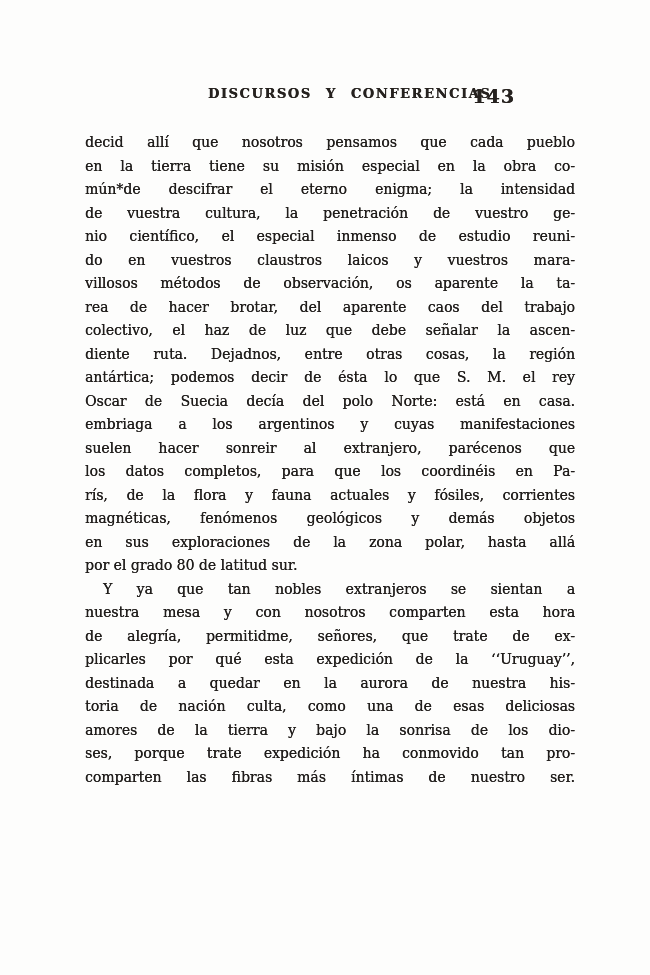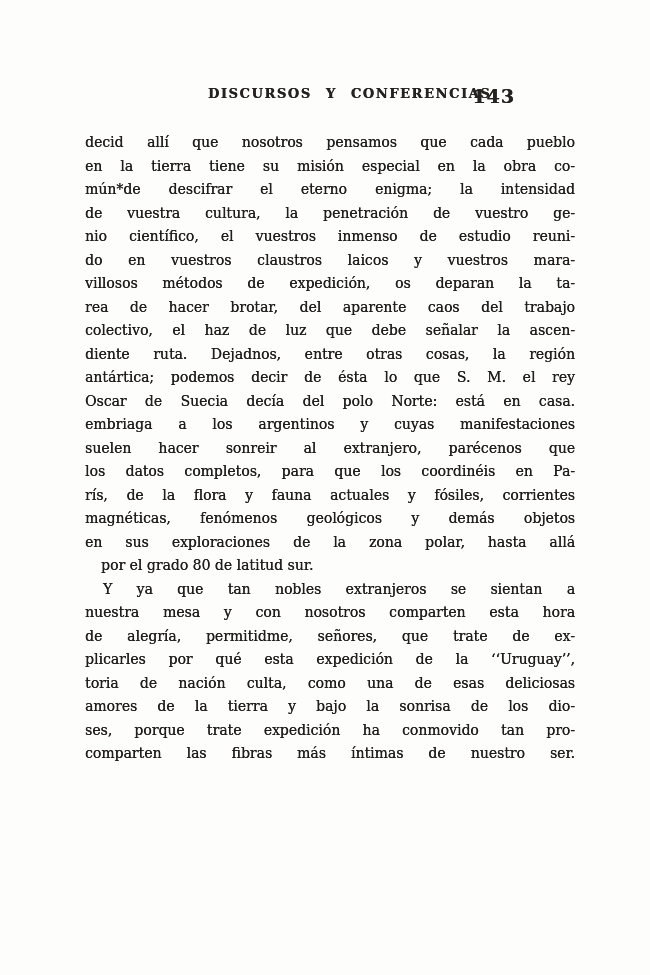--- a/index.html
+++ b/index.html
@@ -58,57 +58,57 @@
     line-height: 23.5px;
     text-shadow: 0.25px 0 0 currentColor;
   }
   .line {
     text-align: justify;
     text-align-last: justify;
     white-space: normal;
   }
   .line.para-end {
     text-align-last: left;
-    margin-left: 16px;
   }
   .line.indent {
     text-indent: 18px;
   }
 </style>
 </head>
 <body>
 
 <div class="page">
   <header class="running-head">
     <span class="head-title">DISCURSOS Y CONFERENCIAS</span>
     <span class="page-num">143</span>
   </header>
 
   <main class="text-block">
       <div class="line">decid allí que nosotros pensamos que cada pueblo</div>
       <div class="line">en la tierra tiene su misión especial en la obra co-</div>
       <div class="line">mún*de descifrar el eterno enigma; la intensidad</div>
       <div class="line">de vuestra cultura, la penetración de vuestro ge-</div>
-      <div class="line">nio científico, el vuestros inmenso de estudio reuni-</div>
+      <div class="line">nio científico, el especial inmenso de estudio reuni-</div>
       <div class="line">do en vuestros claustros laicos y vuestros mara-</div>
-      <div class="line">villosos métodos de expedición, os deparan la ta-</div>
+      <div class="line">villosos métodos de observación, os aparente la ta-</div>
       <div class="line">rea de hacer brotar, del aparente caos del trabajo</div>
       <div class="line">colectivo, el haz de luz que debe señalar la ascen-</div>
       <div class="line">diente ruta. Dejadnos, entre otras cosas, la región</div>
       <div class="line">antártica; podemos decir de ésta lo que S. M. el rey</div>
       <div class="line">Oscar de Suecia decía del polo Norte: está en casa.</div>
       <div class="line">embriaga a los argentinos y cuyas manifestaciones</div>
       <div class="line">suelen hacer sonreir al extranjero, parécenos que</div>
       <div class="line">los datos completos, para que los coordinéis en Pa-</div>
       <div class="line">rís, de la flora y fauna actuales y fósiles, corrientes</div>
       <div class="line">magnéticas, fenómenos geológicos y demás objetos</div>
       <div class="line">en sus exploraciones de la zona polar, hasta allá</div>
       <div class="line para-end">por el grado 80 de latitud sur.</div>
       <div class="line indent">Y ya que tan nobles extranjeros se sientan a</div>
       <div class="line">nuestra mesa y con nosotros comparten esta hora</div>
       <div class="line">de alegría, permitidme, señores, que trate de ex-</div>
       <div class="line">plicarles por qué esta expedición de la ‘‘Uruguay’’,</div>
+      <div class="line">destinada a quedar en la aurora de nuestra his-</div>
       <div class="line">toria de nación culta, como una de esas deliciosas</div>
       <div class="line">amores de la tierra y bajo la sonrisa de los dio-</div>
       <div class="line">ses, porque trate expedición ha conmovido tan pro-</div>
       <div class="line">comparten las fibras más íntimas de nuestro ser.</div>
     </main>
 </div>
 
 </body></html>

